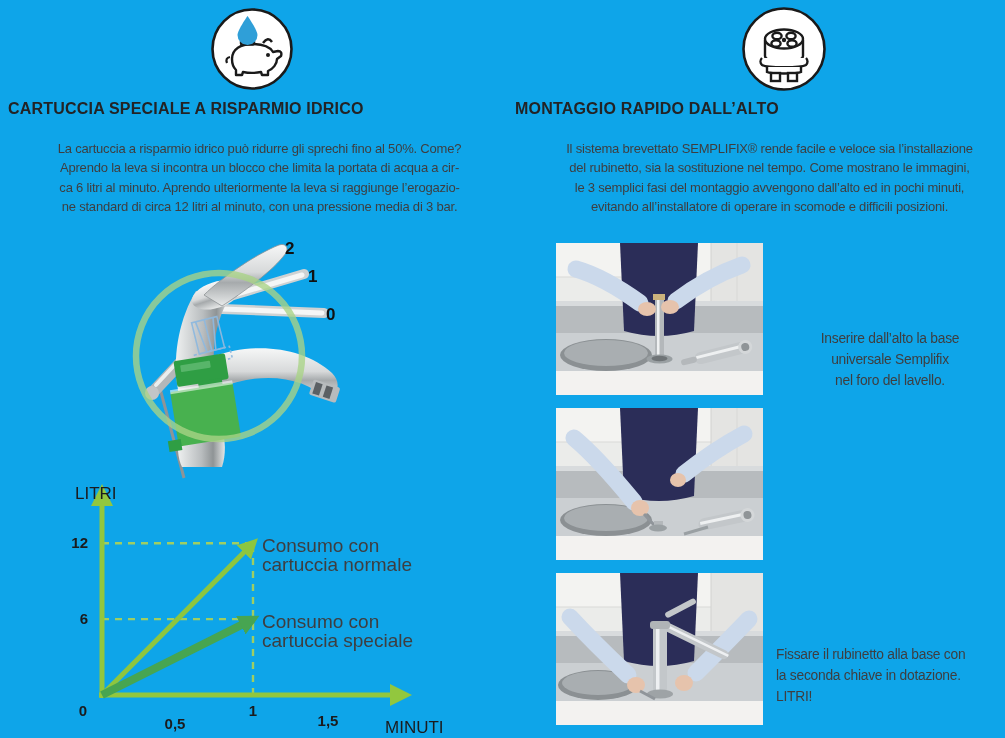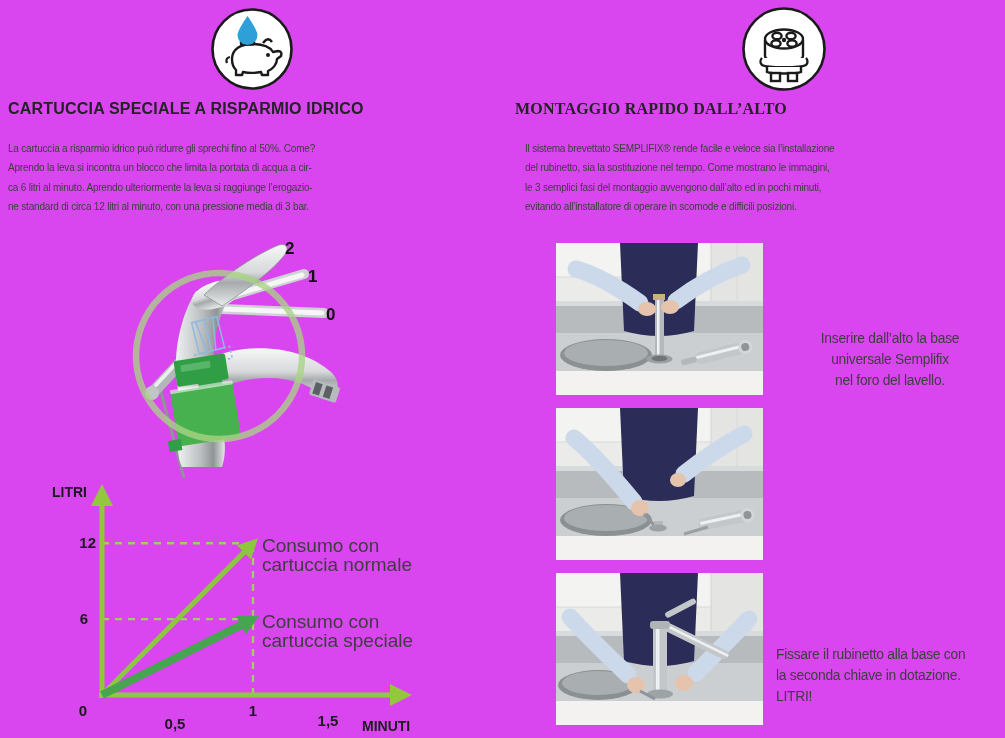--- a/index.html
+++ b/index.html
@@ -1,32 +1,32 @@
 <!DOCTYPE html>
 <html><head>
 <meta charset="utf-8">
 <style>
   html,body{margin:0;padding:0;background:#fff;}
-  .page{position:relative;width:1005px;height:738px;background:#d946ef;overflow:hidden;
+  .page{position:relative;width:1005px;height:738px;background:#0ea5e9;overflow:hidden;
         font-family:"Liberation Sans", sans-serif;color:#3e3e40;}
   .icon-circle{position:absolute;}
   h2.sec-head{position:absolute;margin:0;font-size:16px;font-weight:bold;letter-spacing:.2px;
         color:#232325;white-space:pre;}
-  .para{position:absolute;font-size:10px;line-height:19.4px;letter-spacing:-0.2px;
-        color:#3e3e40;white-space:pre;}
+  .para{position:absolute;font-size:13px;line-height:19.4px;letter-spacing:-0.2px;
+        color:#3e3e40;white-space:pre;text-align:center;}
   .caption{position:absolute;font-size:13.8px;line-height:21px;letter-spacing:-0.25px;
         color:#3e3e40;white-space:pre;}
   .photo{position:absolute;width:207px;height:152px;overflow:hidden;}
   .photo svg{display:block;width:100%;height:100%;}
   .faucet-wrap{position:absolute;left:92px;top:233px;width:330px;height:248px;}
   .chart-wrap{position:absolute;left:40px;top:478px;width:430px;height:258px;}
   .chart-wrap svg{position:absolute;left:0;top:0;}
   .tick{position:absolute;font-size:15px;font-weight:bold;color:#1b1b1d;text-align:center;}
   .ytick{position:absolute;font-size:15px;font-weight:bold;color:#1b1b1d;text-align:right;width:34px;}
-  .axlab{position:absolute;font-size:14px;font-weight:bold;color:#1b1b1d;}
+  .axlab{position:absolute;font-size:17px;font-weight:normal;color:#1b1b1d;margin-left:23px;}
   .legend{position:absolute;font-size:19px;line-height:19px;color:#3e3e40;white-space:pre;}
 </style>
 </head>
 <body>
 
 <div class="page">
 
   <div class="icon-circle" style="left:210px;top:7px;width:84px;height:84px;">
     <svg viewBox="0 0 84 84" width="84" height="84">
       <circle cx="42" cy="42" r="39.5" fill="#ffffff" stroke="#1a1a1a" stroke-width="2.6"></circle>
@@ -56,21 +56,21 @@
         <circle cx="43" cy="34" r="2.2" fill="#1a1a1a" stroke="none"></circle>
         <path d="M21,52 C19,54 19,57 21,59 C26,62 60,62 65,59 C67,57 67,54 65,52"></path>
         <path d="M26,61 L26,66 C30,68 56,68 60,66 L60,61"></path>
         <rect x="30" y="67" width="9" height="8"></rect>
         <rect x="47" y="67" width="9" height="8"></rect>
       </g>
     </svg>
   </div>
 
   <h2 class="sec-head" style="left:8px;top:100px;">CARTUCCIA SPECIALE A RISPARMIO IDRICO</h2>
-  <h2 class="sec-head" style="left:515px;top:100px;font-family:Liberation Serif, serif;">MONTAGGIO RAPIDO DALL’ALTO</h2>
+  <h2 class="sec-head" style="left:515px;top:100px;">MONTAGGIO RAPIDO DALL’ALTO</h2>
 
   <div class="para" style="left:8px;top:139px;width:503px;">La cartuccia a risparmio idrico può ridurre gli sprechi fino al 50%. Come?
 Aprendo la leva si incontra un blocco che limita la portata di acqua a cir-
 ca 6 litri al minuto. Aprendo ulteriormente la leva si raggiunge l’erogazio-
 ne standard di circa 12 litri al minuto, con una pressione media di 3 bar.</div>
   <div class="para" style="left:515px;top:139px;width:489px;margin-left:10px;">Il sistema brevettato SEMPLIFIX® rende facile e veloce sia l’installazione
 del rubinetto, sia la sostituzione nel tempo. Come mostrano le immagini,
 le 3 semplici fasi del montaggio avvengono dall’alto ed in pochi minuti,
 evitando all’installatore di operare in scomode e difficili posizioni.</div>
 
@@ -167,21 +167,21 @@
         <line x1="59" y1="217" x2="352" y2="217"></line>
       </g>
       <polygon points="62,6 51,28 73,28" fill="#92c73e"></polygon>
       <polygon points="372,217 350,206 350,228" fill="#92c73e"></polygon>
 
       <line id="series-0" marker-end="url(#mk0)" x1="62" y1="217" x2="213" y2="65.19999999999999" stroke="#8dc63f" stroke-width="5"></line>
       <line id="series-1" marker-end="url(#mk1)" x1="62" y1="217" x2="213" y2="141.1" stroke="#47a551" stroke-width="8"></line>
     </svg>
 
     <div class="axlab" style="left:12px;top:6px;">LITRI</div>
-    <div class="ytick" style="left:22px;top:56px;">12</div>
+    <div class="ytick" style="left:14px;top:56px;">12</div>
     <div class="ytick" style="left:14px;top:132px;">6</div>
 
     <div class="tick" style="left:33px;top:224px;width:20px;">0</div>
     <div class="tick" style="left:120px;top:237px;width:30px;">0,5</div>
     <div class="tick" style="left:203px;top:224px;width:20px;">1</div>
     <div class="tick" style="left:273px;top:234px;width:30px;">1,5</div>
     <div class="axlab" style="left:322px;top:240px;text-align:right;">MINUTI</div>
 
     <div class="legend" style="left:222px;top:58px;">Consumo con
 cartuccia normale</div>

